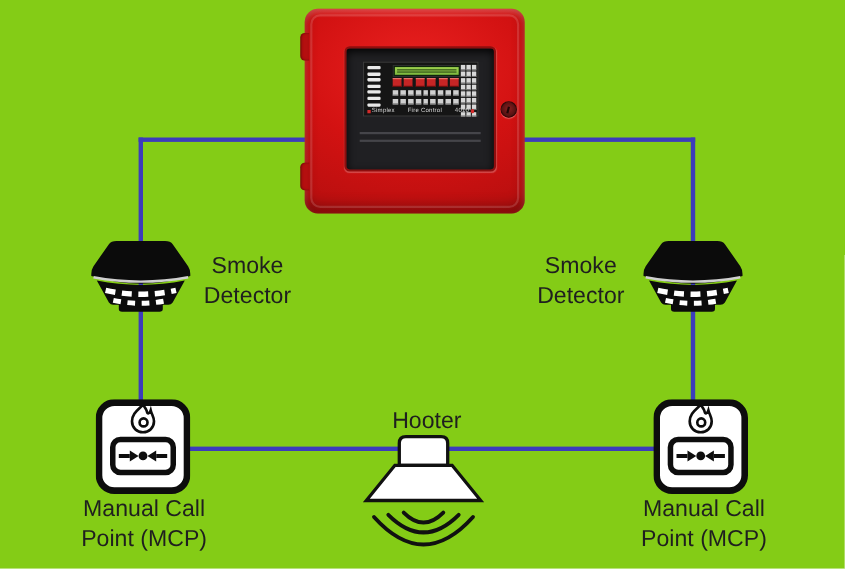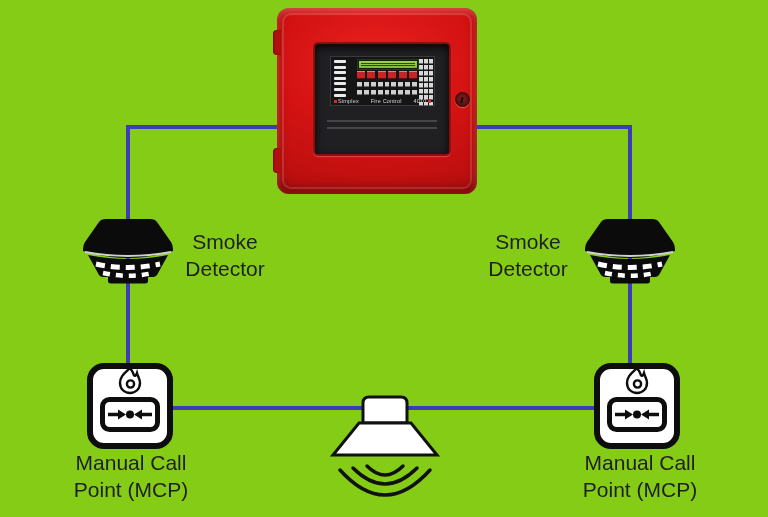--- a/index.html
+++ b/index.html
@@ -224,20 +224,21 @@
   </div>
 
   <div class="lbl" style="left:158px;top:228px;width:134px;">
     <div>Smoke</div>
     <div>Detector</div>
   </div>
   <div class="lbl" style="left:461px;top:228px;width:134px;">
     <div>Smoke</div>
     <div>Detector</div>
   </div>
+  <div class="lbl" style="left:338px;top:369px;width:100px;">Hooter</div>
   <div class="lbl" style="left:46px;top:449px;width:170px;">
     <div>Manual Call</div>
     <div>Point (MCP)</div>
   </div>
   <div class="lbl" style="left:555px;top:449px;width:170px;">
     <div>Manual Call</div>
     <div>Point (MCP)</div>
   </div>
 
 </div>

